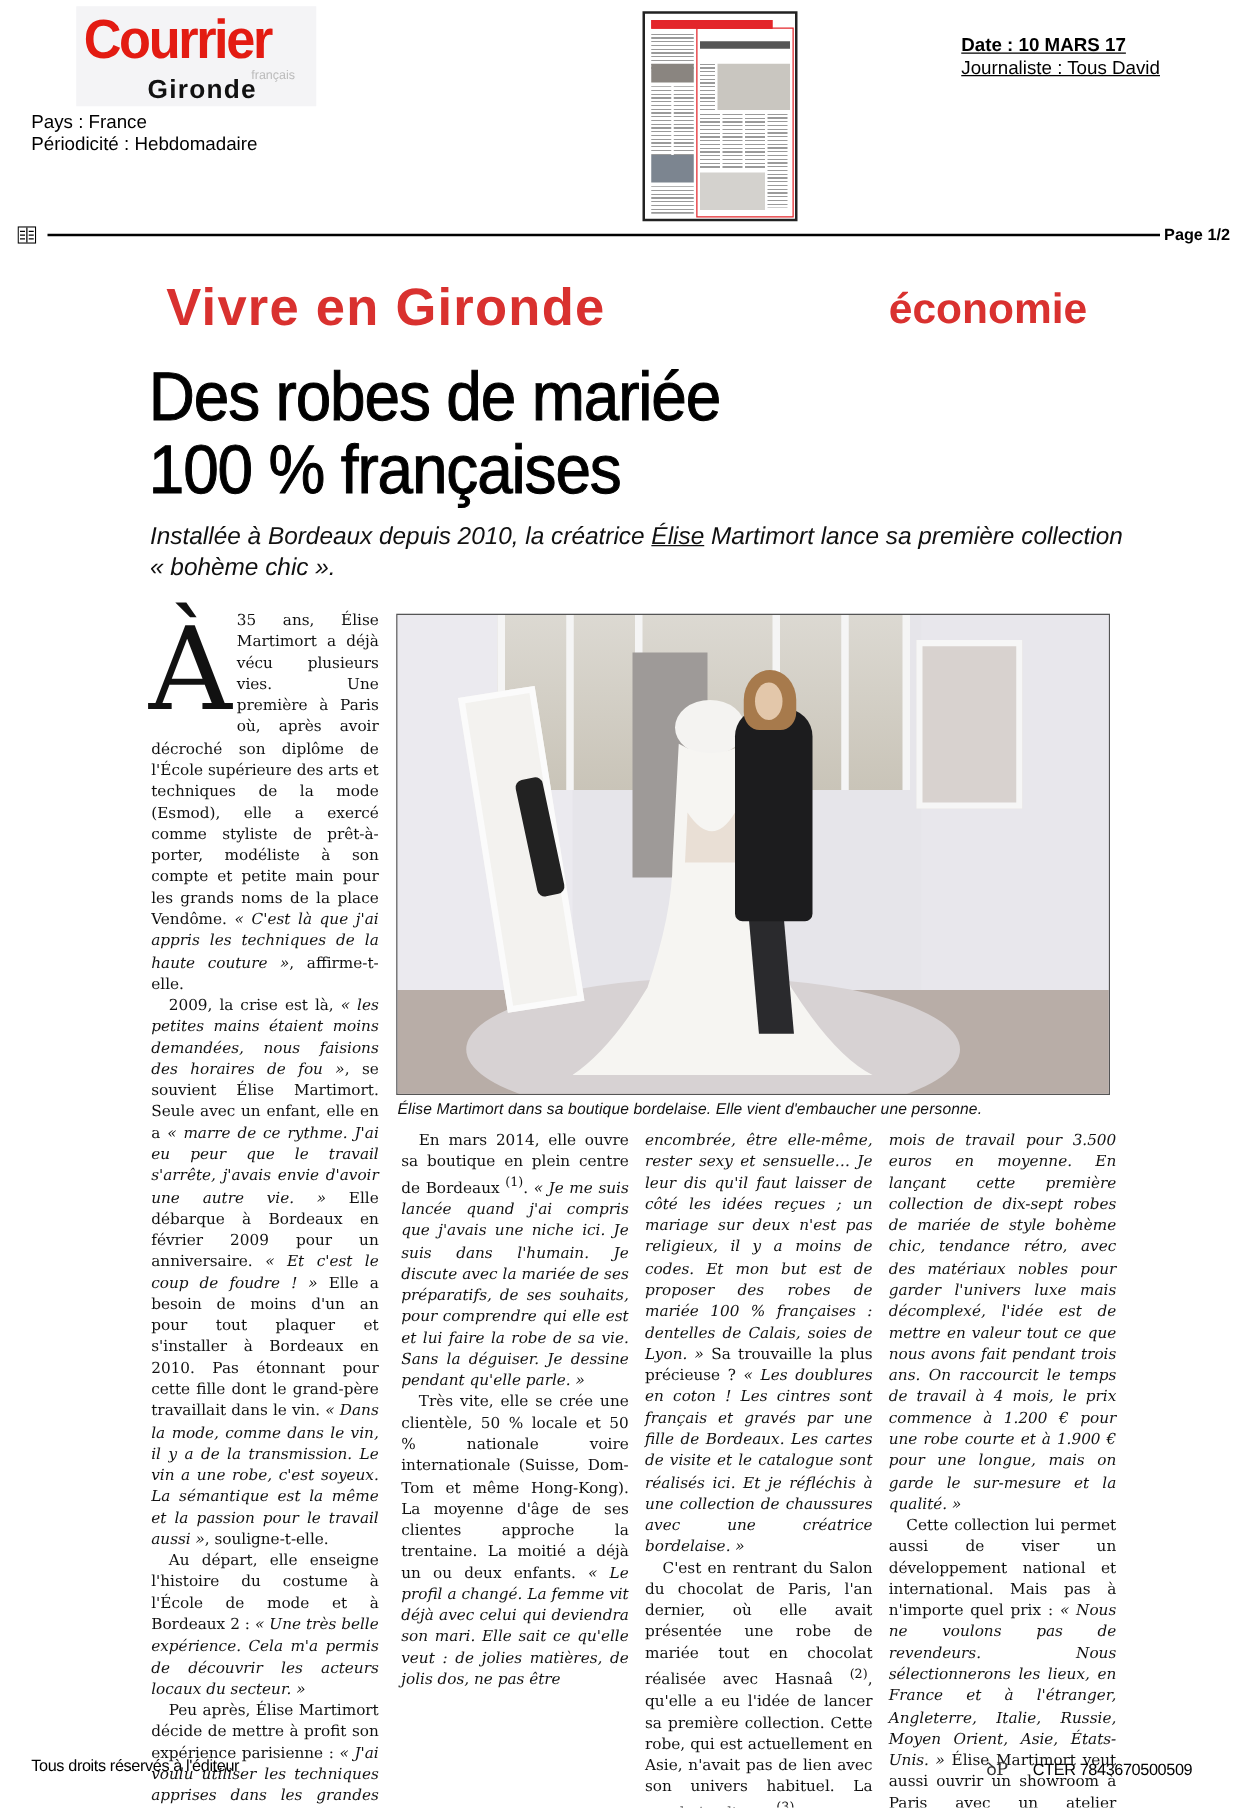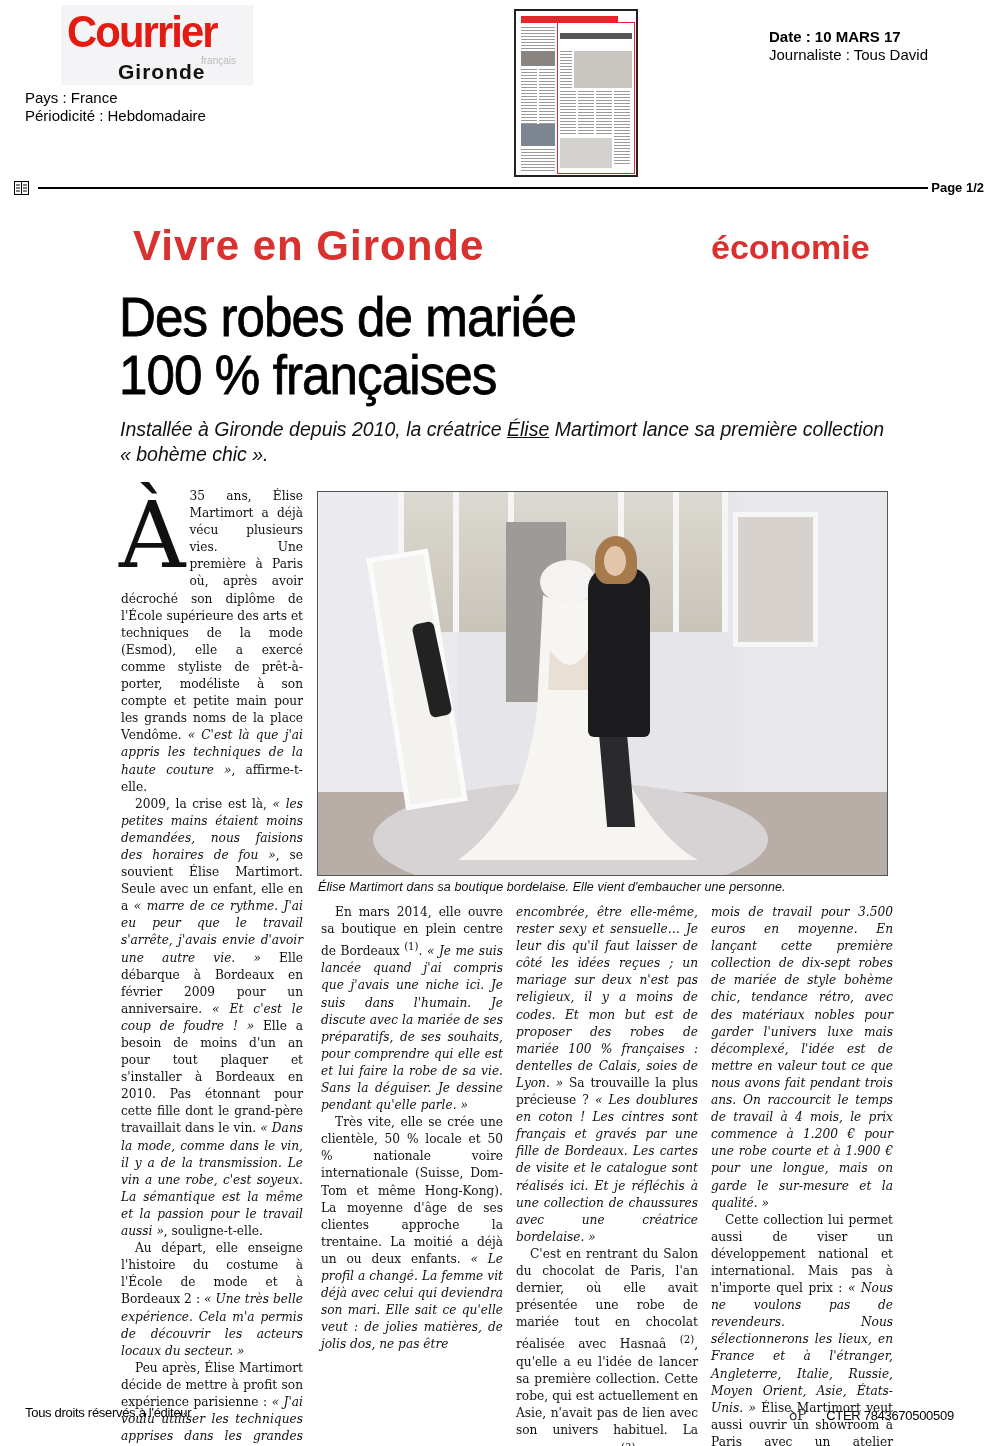--- a/index.html
+++ b/index.html
@@ -12,21 +12,21 @@
   .logo .francais { position: absolute; left: 140px; top: 50px; font-size: 10px; color: #bbb; }
   .logo .gironde { position: absolute; left: 57px; top: 55px; font-weight: bold; font-size: 21px; letter-spacing: 1px; color: #111; }
 
   .meta-left { position: absolute; left: 25px; top: 89px; font-size: 15px; line-height: 18px; }
   .thumb { position: absolute; left: 514px; top: 9px; width: 124px; height: 168px; border: 2px solid #222; background: #fff; overflow: hidden; }
   .thumb .red1 { position: absolute; left: 5px; top: 5px; width: 97px; height: 7px; border: 1.5px solid #e3262b; background: #e3262b; }
   .thumb .red2 { position: absolute; left: 41px; top: 11px; width: 78px; height: 152px; border: 1.5px solid #e3262b; }
   .thumb .col { position: absolute; background: repeating-linear-gradient(to bottom, #9a9a9a 0 1px, #fff 1px 3px); }
   .thumb .img { position: absolute; background: #b9b6b2; }
 
-  .meta-right { position: absolute; left: 769px; top: 28px; font-size: 15px; line-height: 18px; }
+  .meta-right { position: absolute; left: 769px; top: 28px; font-size: 15px; line-height: 18px; text-decoration: underline; }
   .meta-right .date { font-weight: bold; }
 
   .rule-row { position: absolute; left: 14px; top: 180px; width: 970px; height: 16px; }
   .rule-row .book-icon { position: absolute; left: 0; top: 1px; width: 15px; height: 14px; }
   .rule-row .line { position: absolute; left: 24px; top: 7px; width: 890px; height: 2px; background: #000; }
   .rule-row .page { position: absolute; right: 0; top: 0; font-size: 13px; font-weight: bold; }
 
   
   .rubric { position: absolute; left: 133px; top: 222px; font-size: 42px; font-weight: bold; color: #d9312f; letter-spacing: 1px; }
   .section { position: absolute; left: 711px; top: 228px; font-size: 34px; font-weight: bold; color: #d9312f; }
@@ -124,21 +124,21 @@
 </div>
 
 <div class="rubric">Vivre en Gironde</div>
 <div class="section">économie</div>
 
 <h1 class="headline">
   <div>Des robes de mariée</div>
   <div>100 % françaises</div>
 </h1>
 
-<p class="standfirst"><span>Installée à Gironde depuis 2010, la créatrice </span><u>Élise</u><span> Martimort lance sa première collection « bohème chic ».</span></p>
+<p class="standfirst"><span>Installée à Bordeaux depuis 2010, la créatrice </span><u>Élise</u><span> Martimort lance sa première collection « bohème chic ».</span></p>
 
 <div class="photo" title="Élise Martimort posant à côté d'une robe de mariée sur mannequin dans sa boutique">
   <div class="wall-l"></div>
   <div class="wall-r"></div>
   <div class="glass">
     <div class="bar" style="left:0"></div>
       <div class="bar" style="left:55px"></div>
       <div class="bar" style="left:110px"></div>
     <div class="bar" style="left:220px"></div>
       <div class="bar" style="left:275px"></div>

